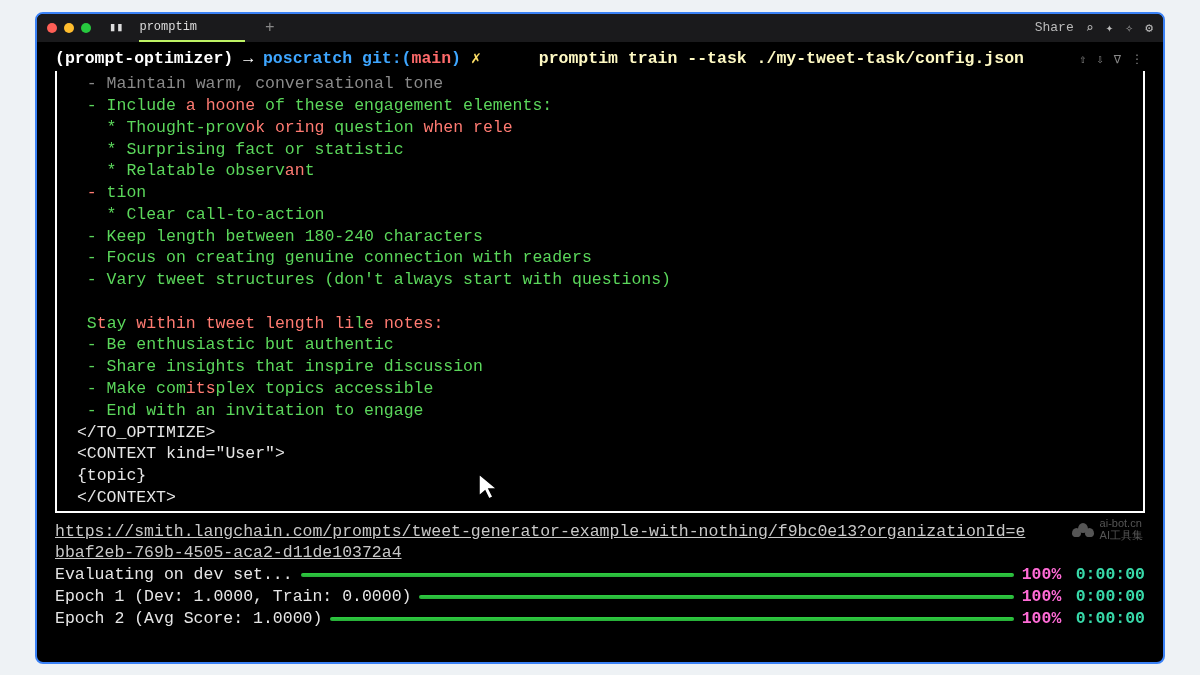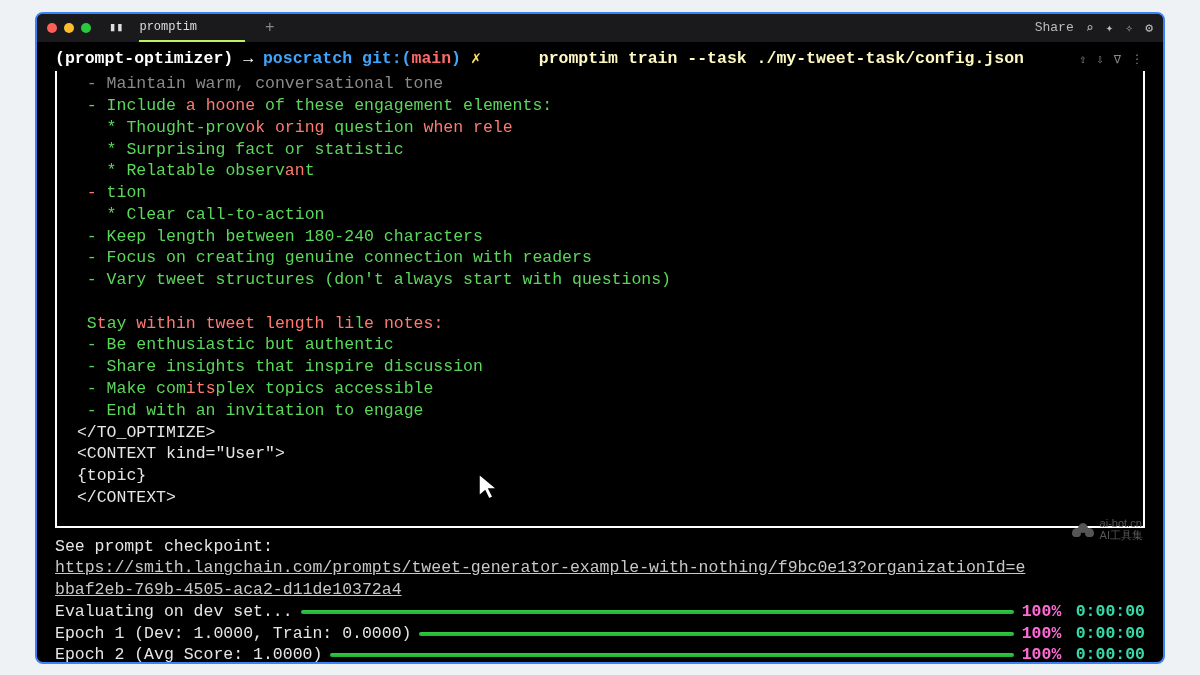--- a/index.html
+++ b/index.html
@@ -53,21 +53,21 @@
   .cmd .env{color:#fff;}
   .cmd .arrow{color:#fff;}
   .cmd .dir{color:#3ea6ff;}
   .cmd .git{color:#3ea6ff;}
   .cmd .branch{color:#ff6b6b;}
   .cmd .x{color:#ffe066;}
   .cmd .exec{color:#fef9c3;margin-left:48px;}
   .box {
     border:2px solid #fff;
     border-top:none;
-    padding:2px 10px 17px 10px;
+    padding:2px 10px 2px 10px;
     margin-top:0;
   }
   .g{color:#5bd75b;} .r{color:#ff7b72;} .w{color:#e6e6e6;}
   .dim{color:#8a8a8a;}
   .link{ color:#c8c8c8; text-decoration:underline; }
   .progress-row{ display:flex; align-items:center; white-space:nowrap; gap:8px;}
   .progress-label{ color:#e6e6e6; }
   .bar{
     flex:1; height:4px; background:#1a4; border-radius:2px;
     background:linear-gradient(#2ecc40,#27ae38);
@@ -162,21 +162,20 @@
 <span class="g">  - Make com</span><span class="r">its</span><span class="g">plex topics accessible</span>
 <span class="g">  - End with an invitation to engage</span>
 <span class="w"> &lt;/TO_OPTIMIZE&gt;</span>
 <span class="w"> &lt;CONTEXT kind="User"&gt;</span>
 <span class="w"> {topic}</span>
 <span class="w"> &lt;/CONTEXT&gt;</span></pre>
     </div>
 
     <div style="height:8px"></div>
 
-    <div>See prompt checkpoint:</div>
     <div><span class="link">https://smith.langchain.com/prompts/tweet-generator-example-with-nothing/f9bc0e13?organizationId=e</span></div>
     <div><span class="link">bbaf2eb-769b-4505-aca2-d11de10372a4</span></div>
 
     <div class="progress-row">
       <span class="progress-label">Evaluating on dev set...</span>
       <div class="bar"></div>
       <span class="pct">100%</span>
       <span class="time">0:00:00</span>
     </div>
     <div class="progress-row">

